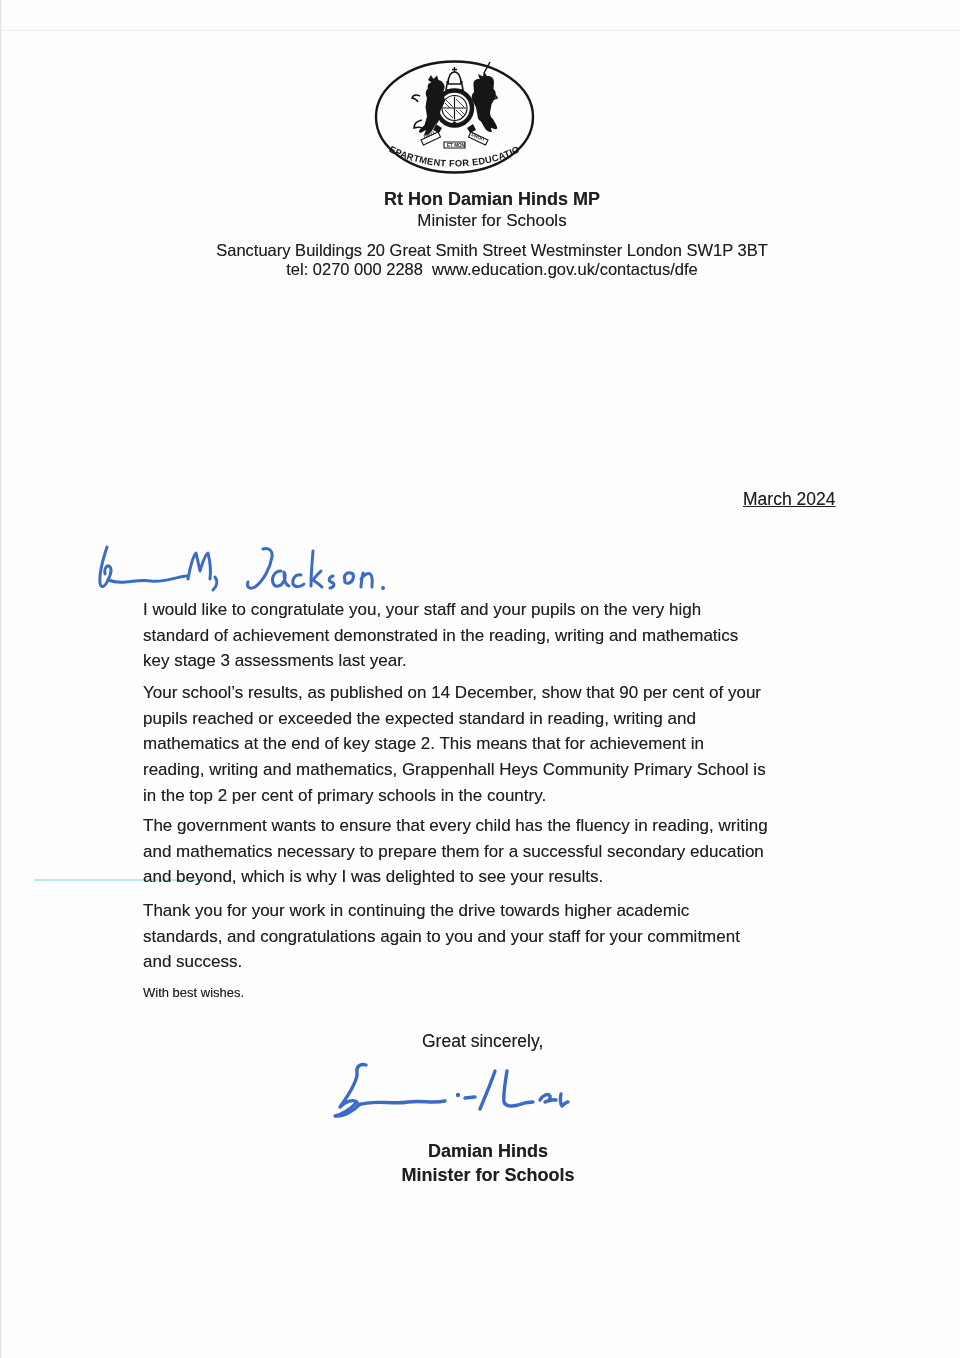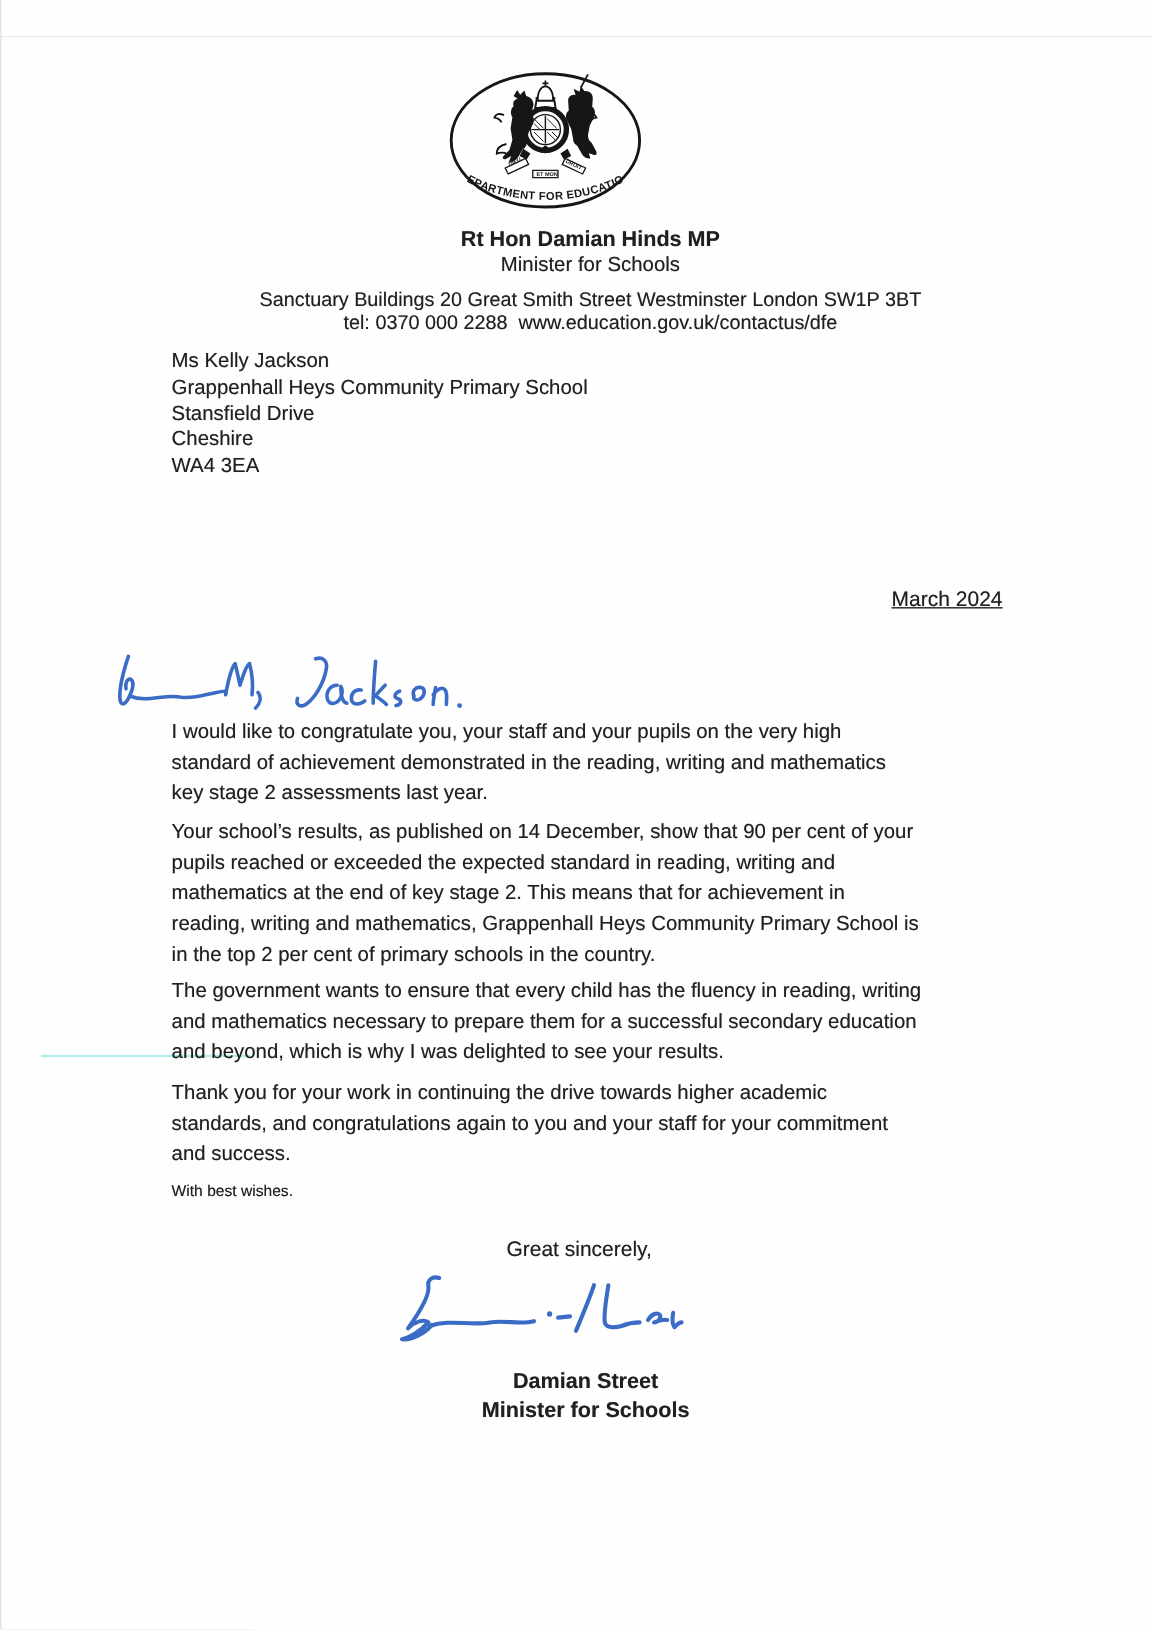--- a/index.html
+++ b/index.html
@@ -98,27 +98,22 @@
         <path id="deptArc" d="M 18 94 A 93 52 0 0 0 147 94"></path>
       </defs>
     <text font-size="9.3" font-weight="bold" letter-spacing="0.3">
       <textPath href="#deptArc" startOffset="50%" text-anchor="middle">DEPARTMENT FOR EDUCATION</textPath>
     </text>
   </svg>
 
   <div class="abs hdr hdr-name soft">Rt Hon Damian Hinds MP</div>
   <div class="abs hdr hdr-title soft">Minister for Schools</div>
   <div class="abs hdr hdr-addr soft">Sanctuary Buildings 20 Great Smith Street Westminster London SW1P 3BT</div>
-  <div class="abs hdr hdr-contact soft">tel: 0370 000 2288  www.education.gov.uk/contactus/dfe</div>
+  <div class="abs hdr hdr-contact soft">tel: 0270 000 2288  www.education.gov.uk/contactus/dfe</div>
 
-  <div class="abs recipient soft">Ms Kelly Jackson
-Grappenhall Heys Community Primary School
-Stansfield Drive
-Cheshire
-WA4 3EA</div>
 
   <div class="abs date soft">March 2024</div>
 
   <svg class="abs salutation" width="315" height="58" viewBox="0 0 315 58" aria-label="Dear Ms Jackson,">
     <g class="ink" stroke-width="3">
       <path d="M14,4 C10,16 6,30 7,40 C8,46 12,44 15,37 C18,31 19,25 16,23 C13,22 11,27 12,31"></path>
       <path d="M15,37 C30,43 44,35 58,38 C70,40 82,34 94,33"></path>
       <path d="M95,36 C98,20 101,12 103,10 C105,18 106,24 107,28 C110,18 113,11 115,10 C117,18 118,28 117,36"></path>
       <path d="M122,34 C125,38 124,43 120,47"></path>
       <path d="M170,6 C176,4 180,8 179,14 C177,26 170,38 162,44 C157,47 153,44 155,39"></path>
@@ -128,21 +123,21 @@
       <path d="M228,28 C224,32 221,35 220,37 C223,39 227,42 229,44"></path>
       <path d="M240,33 C236,34 235,38 238,39 C242,40 242,44 237,45"></path>
       <path d="M252,37 C250,33 253,29 258,30 C262,31 261,38 256,40 C253,41 251,39 252,37"></path>
       <path d="M270,30 C269,35 268,40 268,44 M268,36 C271,31 276,29 278,32 C280,35 279,40 279,44"></path>
     </g>
     <circle class="ink-fill" cx="290" cy="45" r="2"></circle>
   </svg>
 
   <div class="abs para p1 soft">I would like to congratulate you, your staff and your pupils on the very high
 standard of achievement demonstrated in the reading, writing and mathematics
-key stage 2 assessments last year.</div>
+key stage 3 assessments last year.</div>
   <div class="abs para p2 soft">Your school’s results, as published on 14 December, show that 90 per cent of your
 pupils reached or exceeded the expected standard in reading, writing and
 mathematics at the end of key stage 2. This means that for achievement in
 reading, writing and mathematics, Grappenhall Heys Community Primary School is
 in the top 2 per cent of primary schools in the country.</div>
   <div class="abs para p4 soft">Thank you for your work in continuing the drive towards higher academic
 standards, and congratulations again to you and your staff for your commitment
 and success.</div>
   <div class="abs para p3 soft">The government wants to ensure that every child has the fluency in reading, writing
 and mathematics necessary to prepare them for a successful secondary education
@@ -157,16 +152,16 @@
       <path d="M28,50 C45,44 62,50 78,47 C92,45 103,49 115,46"></path>
       <path d="M135,43 L145,42"></path>
       <path d="M165,16 C161,28 155,42 150,54"></path>
       <path d="M177,16 C175,28 173,40 174,47 C175,51 181,52 188,50 C193,48 199,47 203,47"></path>
       <path d="M210,45 C213,40 218,38 220,41 C221,44 218,47 215,47 C218,46 222,44 226,45"></path>
       <path d="M231,39 C230,44 230,48 232,51 C234,49 236,47 238,47"></path>
     </g>
     <circle class="ink-fill" cx="128" cy="40" r="2.2"></circle>
   </svg>
 
-  <div class="abs signer soft">Damian Street
+  <div class="abs signer soft">Damian Hinds
 Minister for Schools</div>
 
 </div>
 
 </body></html>

